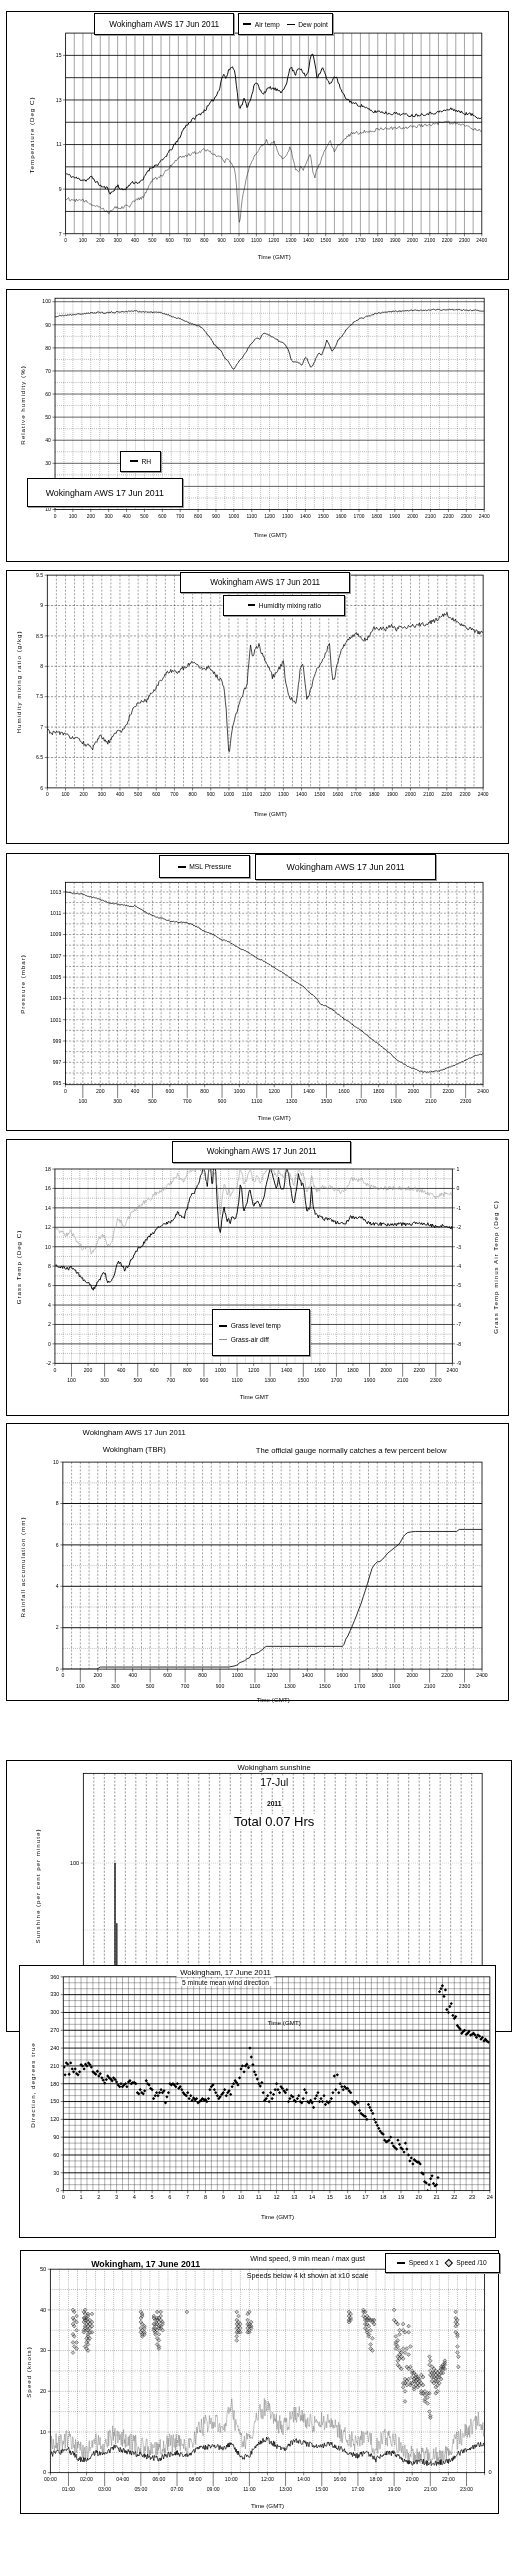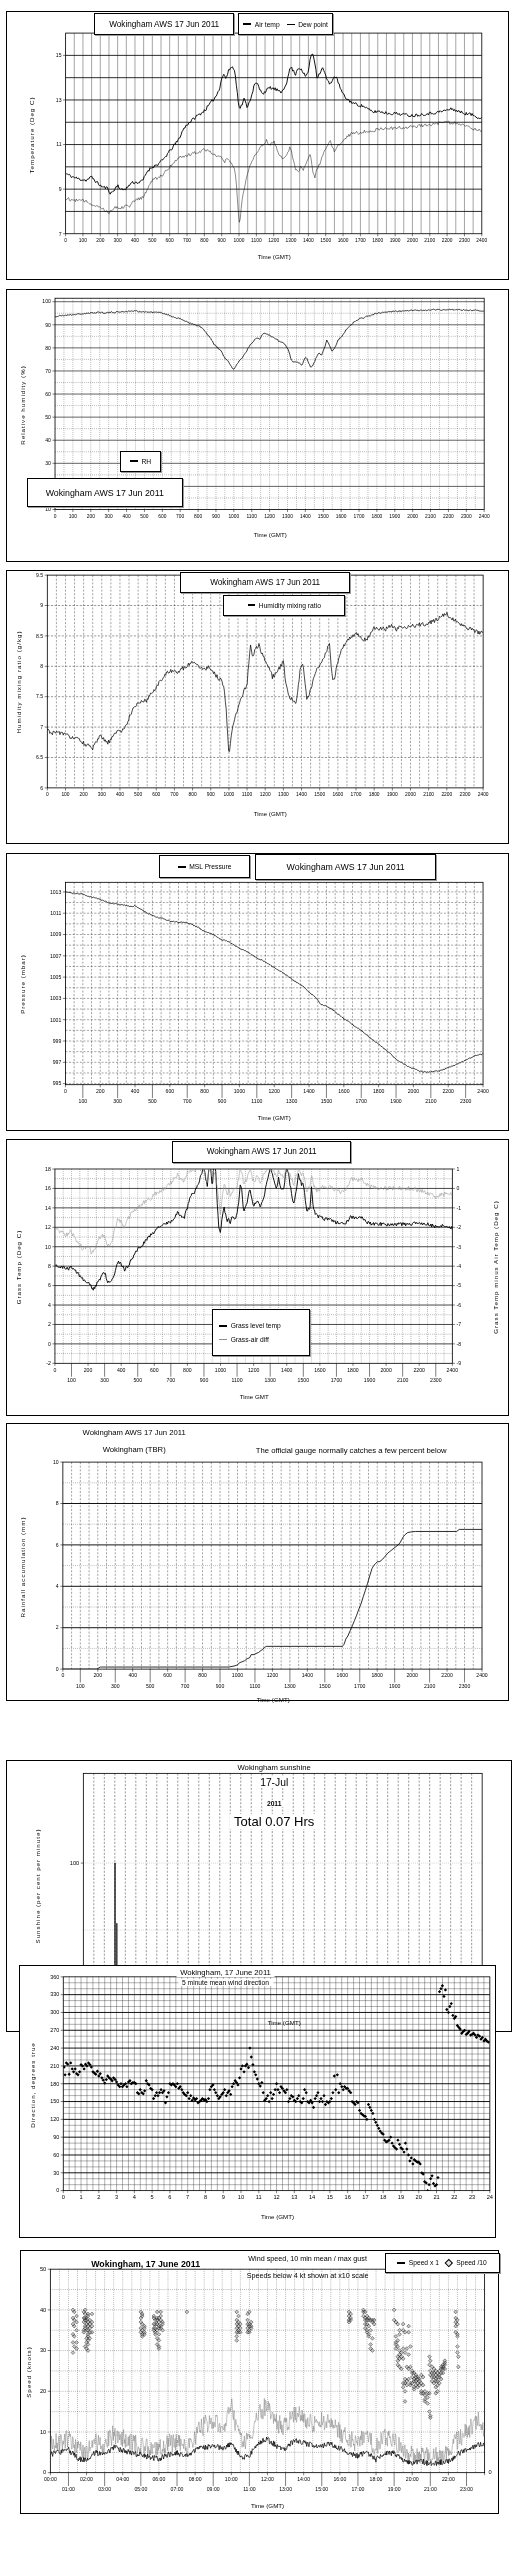--- a/index.html
+++ b/index.html
@@ -1264,21 +1264,21 @@
           <text x="114" y="3841.5" text-anchor="end" font-size="10.5">360</text>
         </g>
         <clipPath id="cp7">
           <rect x="122" y="3838" width="828" height="415"></rect>
         </clipPath>
       </svg>
     </section>
 
   <section class="panel" style="left:19.6px;top:2250px;width:479px;height:264px">
     <div class="tc f17b" style="left:125px;top:8.2px">Wokingham,  17 June 2011</div>
-    <div class="tc f14" style="left:287px;top:3.1px">Wind speed, 10 min mean / max gust</div>
+    <div class="tc f14" style="left:287px;top:3.1px">Wind speed, 9 min mean / max gust</div>
     <div class="tc f14" style="left:287px;top:20px">Speeds below 4 kt shown at x10 scale</div>
     <div class="tbox lgh" style="left:364px;top:2.1px;width:115px;height:19.6px">
       <span class="lgi">
           <i class="ln th"></i>
           <span>Speed x 1</span>
         </span>
       <span class="lgi">
           <i class="dm"></i>
           <span>Speed /10</span>
         </span>

